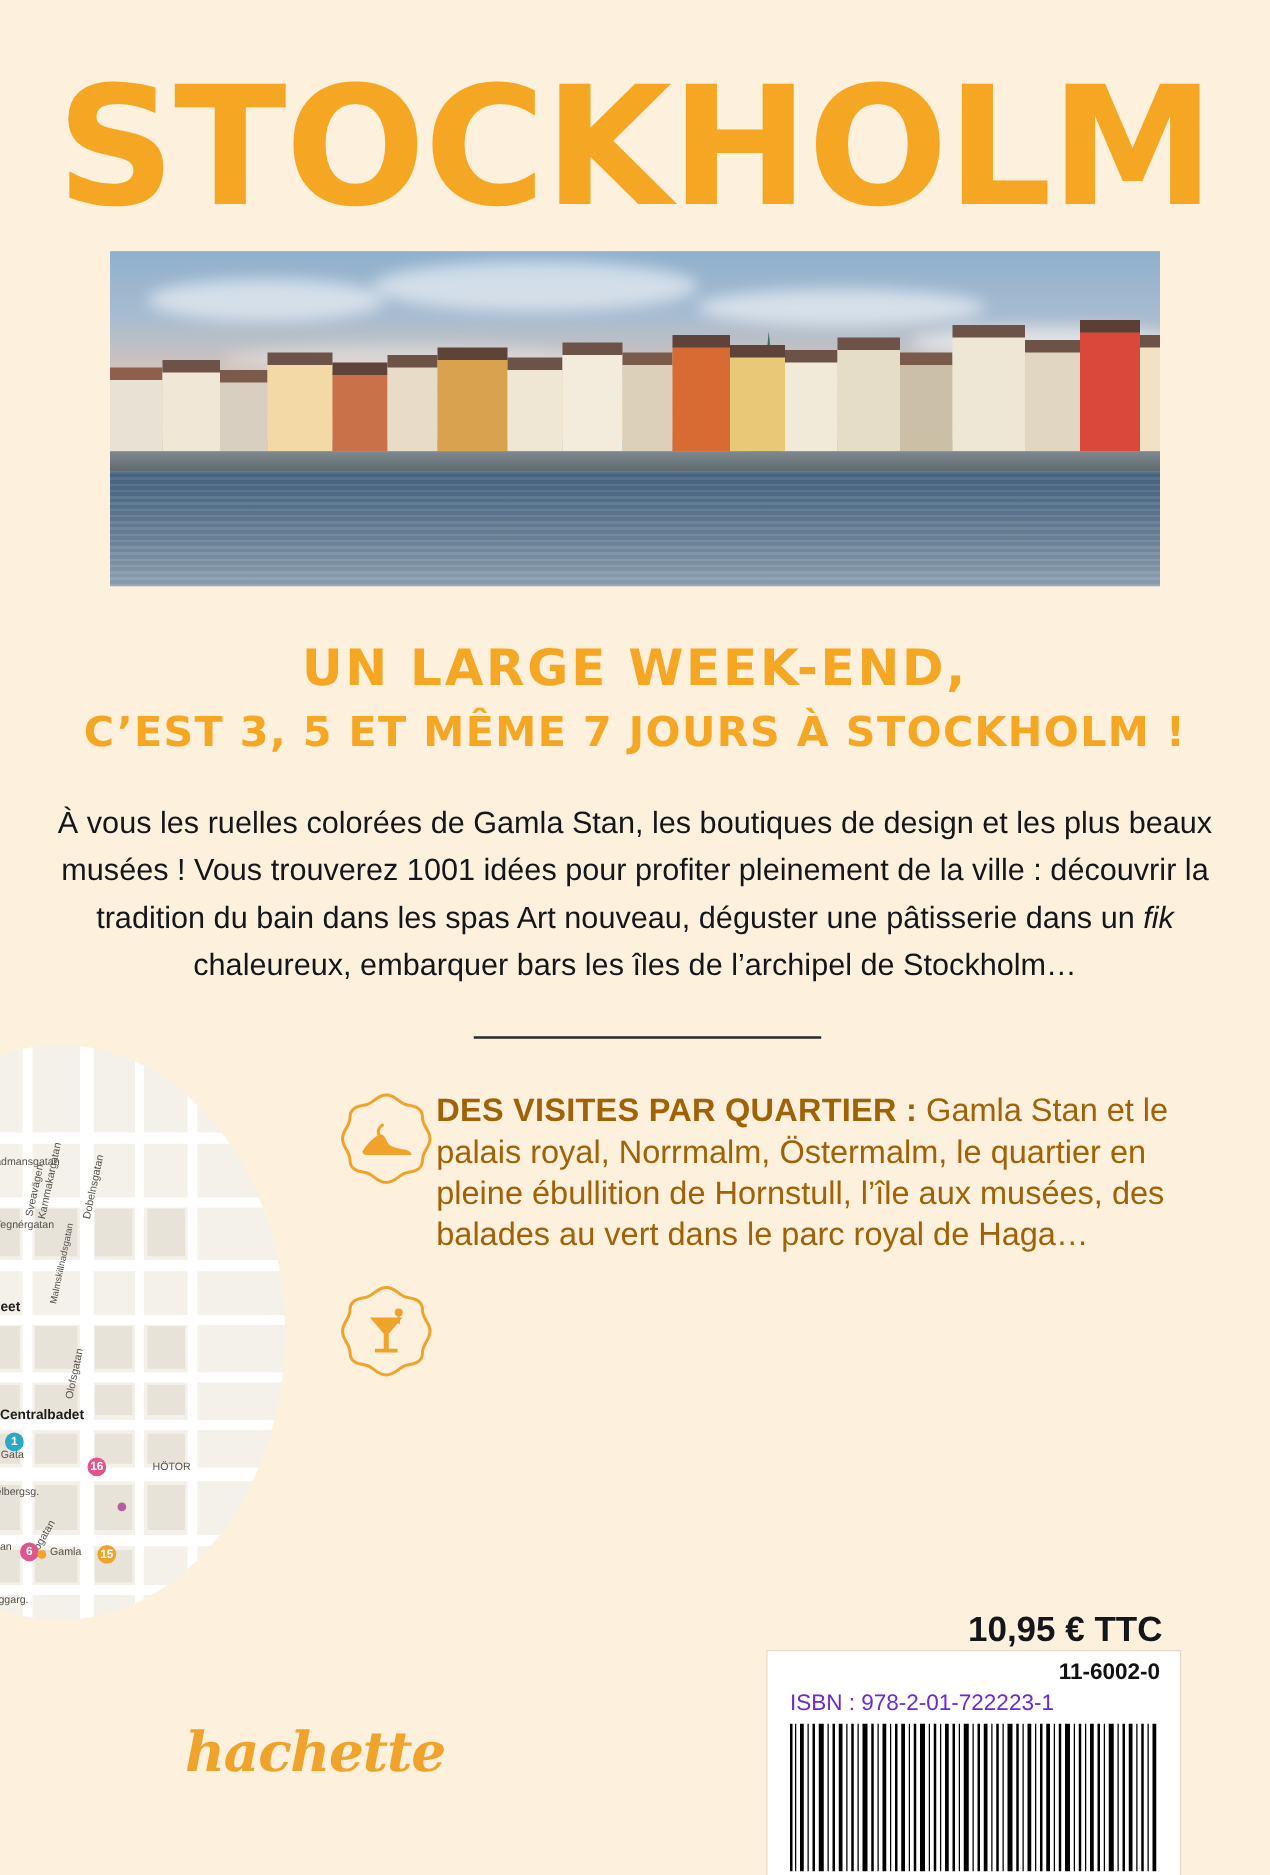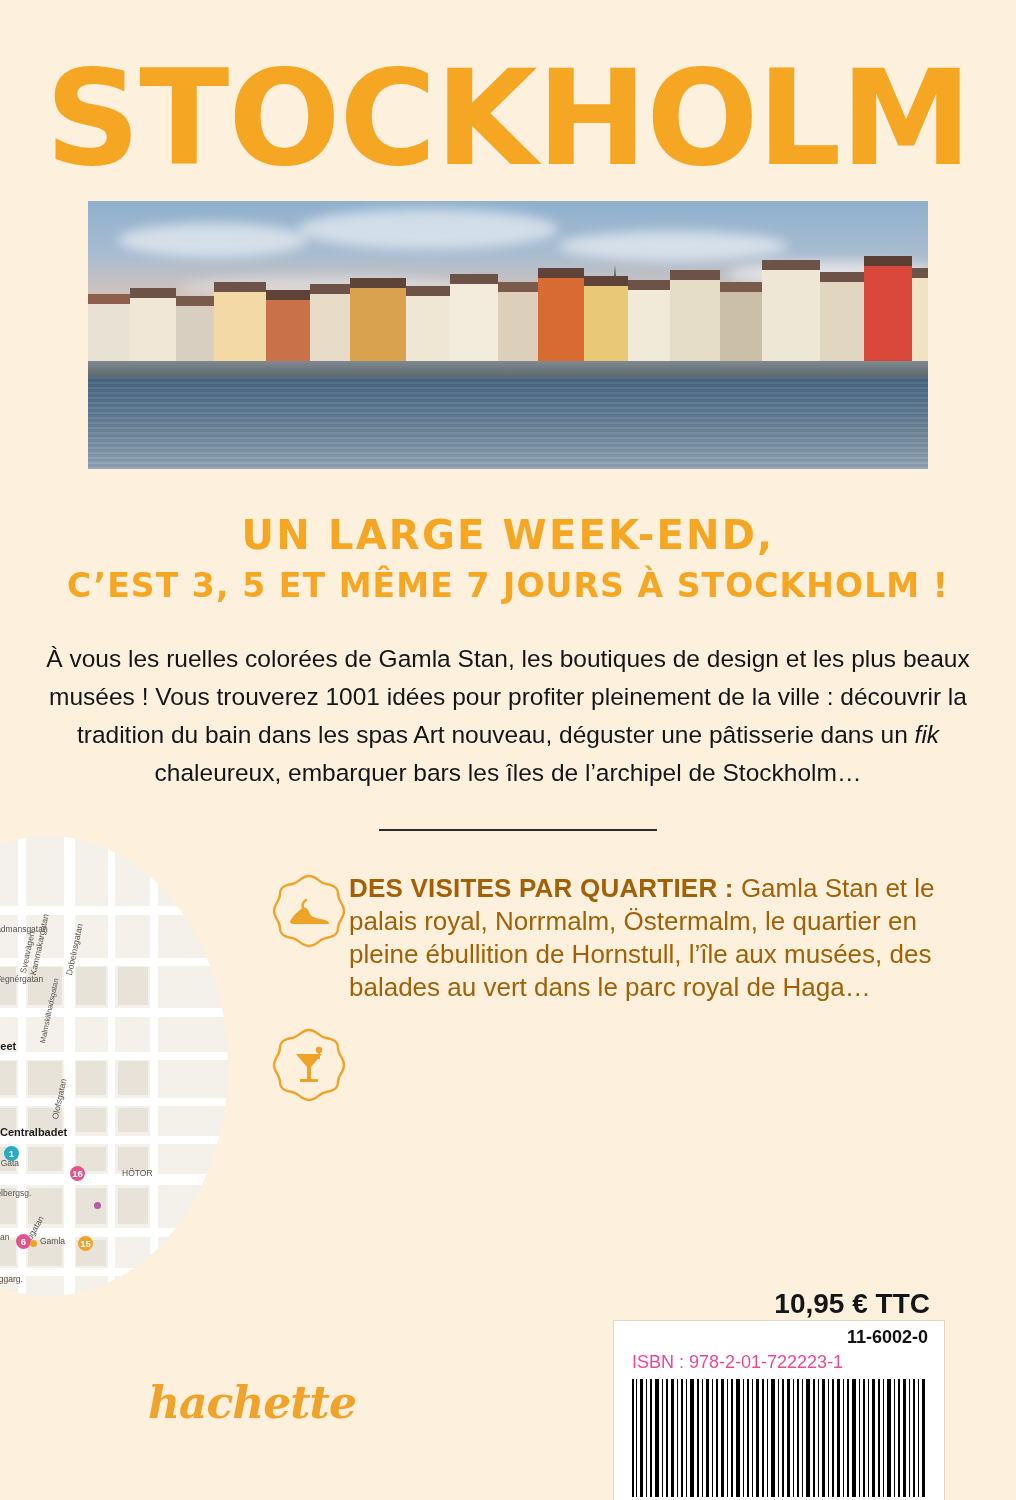--- a/index.html
+++ b/index.html
@@ -246,21 +246,21 @@
     top: 6px;
     font-size: 18px;
     font-weight: bold;
     color: #111;
   }
   .isbn {
     position: absolute;
     left: 18px;
     top: 31px;
     font-size: 18px;
-    color: #ec4899;
+    color: #6d28d9;
   }
   .bars {
     position: absolute;
     left: 18px;
     top: 58px;
     width: 296px;
     height: 118px;
   }
   .bar {
     position: absolute;

